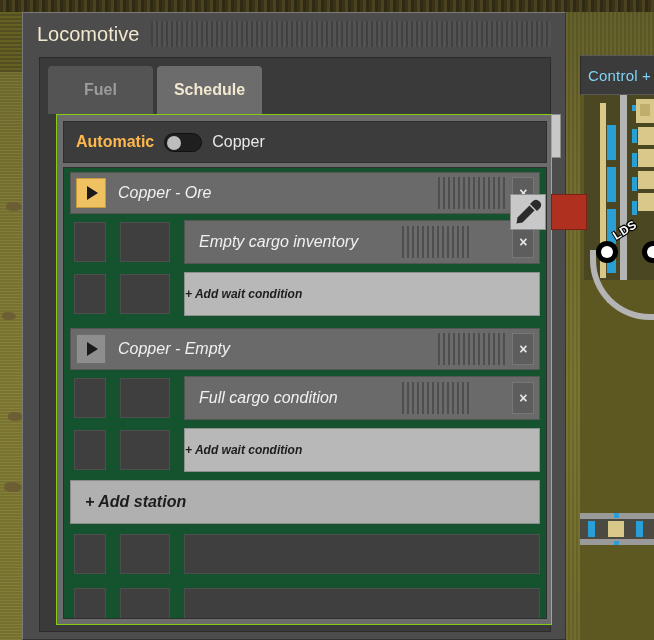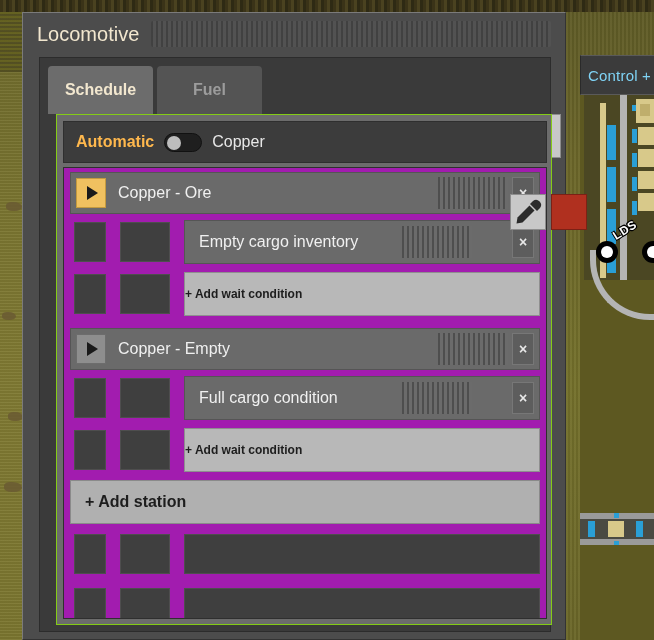--- a/index.html
+++ b/index.html
@@ -169,21 +169,21 @@
     position:absolute; left:470px; top:136px; width:36px; height:36px;
     background:#c8c8c8; border:1px solid #8d8d8d;
   }
   .color-swatch {
     position:absolute; left:511px; top:136px; width:36px; height:36px;
     background:#b0301f; border:1px solid #7b2115;
   }
 
   .list {
     position:absolute; left:6px; top:52px; width:484px; height:452px;
-    background:#a21caf; border:1px solid #2f2f2f; overflow:hidden;
+    background:#14532d; border:1px solid #2f2f2f; overflow:hidden;font-style:italic;
   }
 
   .station-row {
     position:relative; height:42px; margin:4px 6px 0 6px;
     background:#6a6a6a; border:1px solid #555;
     display:flex; align-items:center;
   }
   .play-btn {
     width:30px; height:30px; margin-left:5px;
     display:flex; align-items:center; justify-content:center;
@@ -292,25 +292,25 @@
   <div class="window">
 
     <div class="titlebar">
       <span class="win-title">Locomotive</span>
       <div class="drag-handle"></div>
     </div>
 
     <div class="win-inner">
 
       <div class="tabs">
+        <div class="tab inactive">
+          <span>Fuel</span>
+        </div>
         <div class="tab active">
           <span>Schedule</span>
-        </div>
-        <div class="tab inactive">
-          <span>Fuel</span>
         </div>
       </div>
 
       <span class="annot-text">copy to blueprint</span>
 
       <svg class="annot-arrow" width="100" height="42" viewBox="0 0 100 42">
         <path d="M6,4 C4,26 34,36 74,28" stroke="#ff22d0" stroke-width="8" fill="none" stroke-linecap="round"></path>
         <path d="M56,12 L86,25 L58,38 Z" fill="#ff22d0"></path>
       </svg>
 

